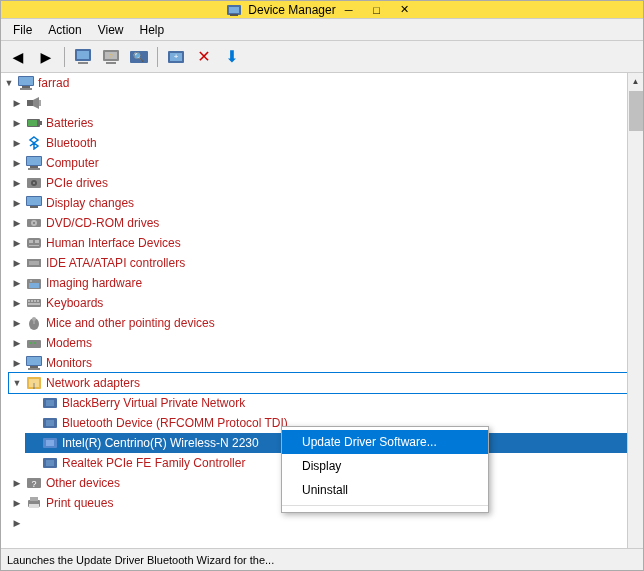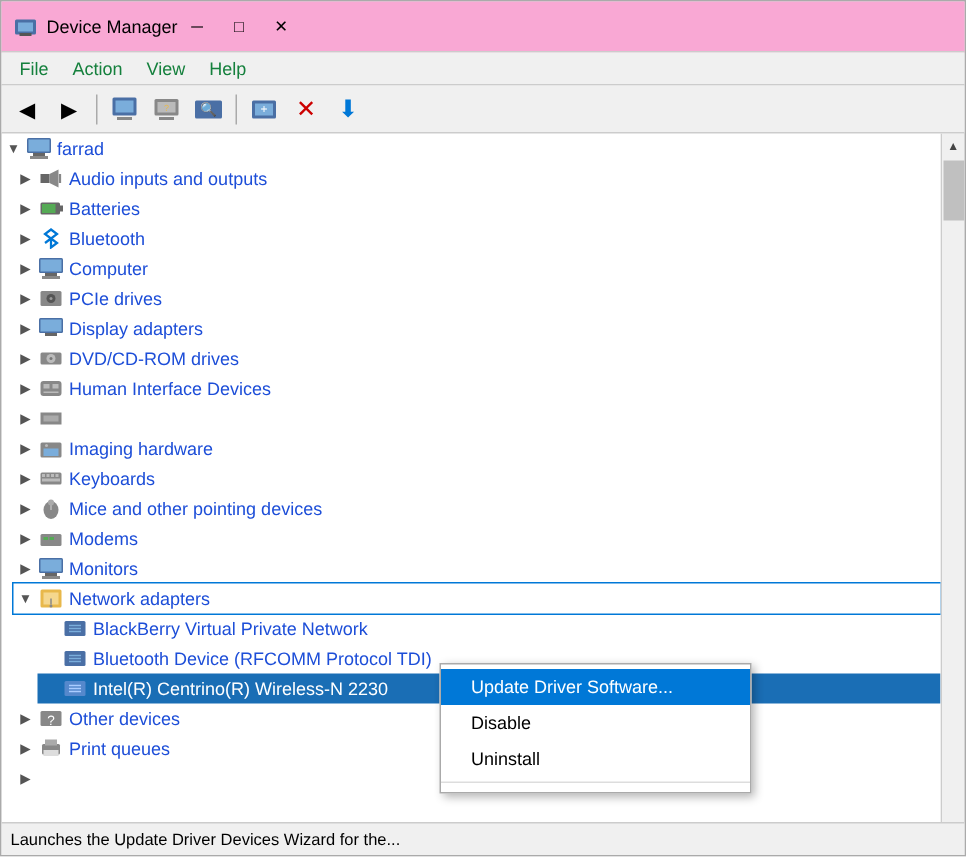--- a/index.html
+++ b/index.html
@@ -15,27 +15,27 @@
     .window {
       width: 644px;
       height: 571px;
       background: #f0f0f0;
       border: 1px solid #aaa;
       display: flex;
       flex-direction: column;
     }
 
     .title-bar {
-      background: #f9a8d4;
-      height: 34px;
+      background: #fde047;
+      height: 18px;
       display: flex;
       align-items: center;
       padding: 0 8px;
       border-bottom: 1px solid #ccc;
-      justify-content: flex-start;
+      justify-content: center;
     }
 
     .title-bar-left {
       display: flex;
       align-items: center;
       gap: 6px;
     }
 
     .title-bar-icon {
       width: 16px;
@@ -74,21 +74,21 @@
       display: flex;
       align-items: center;
       border-bottom: 1px solid #ccc;
       padding: 0 4px;
     }
 
     .menu-item {
       padding: 2px 8px;
       cursor: pointer;
       font-size: 12px;
-      color: #15803d;
+      color: #000000;
     }
 
     .toolbar {
       background: #f0f0f0;
       height: 32px;
       display: flex;
       align-items: center;
       border-bottom: 1px solid #ccc;
       padding: 0 4px;
       gap: 2px;
@@ -180,41 +180,41 @@
       height: 16px;
       display: flex;
       align-items: center;
       justify-content: center;
       flex-shrink: 0;
       margin-right: 3px;
     }
 
     .item-label {
       font-size: 12px;
-      color: #1d4ed8;
+      color: #b91c1c;
     }
 
     .indent-1 { margin-left: 8px; }
     .indent-2 { margin-left: 24px; }
 
     .status-bar {
       height: 22px;
       background: #f0f0f0;
       border-top: 1px solid #ccc;
       display: flex;
       align-items: center;
       padding: 0 6px;
       font-size: 11px;
       color: #000;
     }
 
     
     .context-menu {
       position: absolute;
-      left: 292px;
+      left: 280px;
       top: 353px;
       background: #fff;
       border: 1px solid #aaa;
       box-shadow: 2px 2px 6px rgba(0,0,0,0.3);
       z-index: 100;
       width: 208px;
       padding: 3px 0;
     }
 
     .ctx-item {
@@ -332,21 +332,20 @@
 
       <div class="tree-item indent-1">
         <div class="expand-btn">▶</div>
         <div class="item-icon">
           <svg width="16" height="14" viewBox="0 0 16 14">
               <rect x="1" y="4" width="6" height="6" fill="#666"></rect>
               <polygon points="7,4 13,1 13,13 7,10" fill="#888"></polygon>
               <line x1="14" y1="4" x2="14" y2="10" stroke="#888" stroke-width="1.5"></line>
             </svg>
         </div>
-        <span class="item-label">Audio inputs and outputs</span>
       </div>
 
       <div class="tree-item indent-1">
         <div class="expand-btn">▶</div>
         <div class="item-icon">
           <svg width="16" height="14" viewBox="0 0 16 14">
               <rect x="1" y="3" width="13" height="8" fill="#666" rx="1"></rect>
               <rect x="2" y="4" width="9" height="6" fill="#5a5"></rect>
               <rect x="14" y="5" width="2" height="4" fill="#666"></rect>
             </svg>
@@ -391,21 +390,21 @@
 
       <div class="tree-item indent-1">
         <div class="expand-btn">▶</div>
         <div class="item-icon">
           <svg width="16" height="14" viewBox="0 0 16 14">
               <rect x="0" y="0" width="16" height="10" fill="#4a6fa5" rx="1"></rect>
               <rect x="1" y="1" width="14" height="8" fill="#7aaddb"></rect>
               <rect x="4" y="10" width="8" height="2" fill="#666"></rect>
             </svg>
         </div>
-        <span class="item-label">Display adapters</span>
+        <span class="item-label">Display changes</span>
       </div>
 
       <div class="tree-item indent-1">
         <div class="expand-btn">▶</div>
         <div class="item-icon">
           <svg width="16" height="14" viewBox="0 0 16 14">
               <rect x="1" y="3" width="14" height="8" fill="#888" rx="1"></rect>
               <circle cx="8" cy="7" r="3" fill="#bbb"></circle>
               <circle cx="8" cy="7" r="1" fill="#777"></circle>
             </svg>
@@ -427,20 +426,21 @@
       </div>
 
       <div class="tree-item indent-1">
         <div class="expand-btn">▶</div>
         <div class="item-icon">
           <svg width="16" height="14" viewBox="0 0 16 14">
               <rect x="1" y="3" width="14" height="8" fill="#888"></rect>
               <rect x="3" y="5" width="10" height="4" fill="#aaa"></rect>
             </svg>
         </div>
+        <span class="item-label">IDE ATA/ATAPI controllers</span>
       </div>
 
       <div class="tree-item indent-1">
         <div class="expand-btn">▶</div>
         <div class="item-icon">
           <svg width="16" height="14" viewBox="0 0 16 14">
               <rect x="1" y="3" width="14" height="10" fill="#888" rx="1"></rect>
               <circle cx="5" cy="5" r="1" fill="#bbb"></circle>
               <rect x="3" y="7" width="10" height="5" fill="#7aaddb"></rect>
             </svg>
@@ -546,20 +546,32 @@
           <svg width="16" height="14" viewBox="0 0 16 14">
               <rect x="1" y="2" width="14" height="10" fill="#5588cc" rx="1"></rect>
               <line x1="4" y1="5" x2="12" y2="5" stroke="#aaccff" stroke-width="1"></line>
               <line x1="4" y1="7" x2="12" y2="7" stroke="#aaccff" stroke-width="1"></line>
               <line x1="4" y1="9" x2="12" y2="9" stroke="#aaccff" stroke-width="1"></line>
             </svg>
         </div>
         <span class="item-label" style="color:white;">Intel(R) Centrino(R) Wireless-N 2230</span>
       </div>
 
+      <div class="tree-item indent-2">
+        <div class="expand-btn"></div>
+        <div class="item-icon">
+          <svg width="16" height="14" viewBox="0 0 16 14">
+              <rect x="1" y="2" width="14" height="10" fill="#4a6fa5" rx="1"></rect>
+              <line x1="4" y1="5" x2="12" y2="5" stroke="#7aaddb" stroke-width="1"></line>
+              <line x1="4" y1="7" x2="12" y2="7" stroke="#7aaddb" stroke-width="1"></line>
+              <line x1="4" y1="9" x2="12" y2="9" stroke="#7aaddb" stroke-width="1"></line>
+            </svg>
+        </div>
+        <span class="item-label">Realtek PCIe FE Family Controller</span>
+      </div>
 
       <div class="tree-item indent-1">
         <div class="expand-btn">▶</div>
         <div class="item-icon">
           <svg width="16" height="14" viewBox="0 0 16 14">
               <rect x="1" y="2" width="14" height="10" fill="#888" rx="1"></rect>
               <text x="8" y="11" text-anchor="middle" font-size="9" fill="white">?</text>
             </svg>
         </div>
         <span class="item-label">Other devices</span>
@@ -583,34 +595,34 @@
           
         </div>
 
       </div>
 
       <div class="context-menu">
         <div class="ctx-item highlighted">
           <span>Update Driver Software...</span>
         </div>
         <div class="ctx-item">
-          <span>Disable</span>
+          <span>Display</span>
         </div>
         <div class="ctx-item">
           <span>Uninstall</span>
         </div>
         <div class="ctx-sep"></div>
 
       </div>
 
     </div>
 
     <div class="scrollbar-right">
       <div class="scroll-arrow">▲</div>
       <div class="scroll-thumb"></div>
     </div>
   </div>
 
   <div class="status-bar">
-    <span>Launches the Update Driver Devices Wizard for the...</span>
+    <span>Launches the Update Driver Bluetooth Wizard for the...</span>
   </div>
 
 </div>
 
 </body></html>

